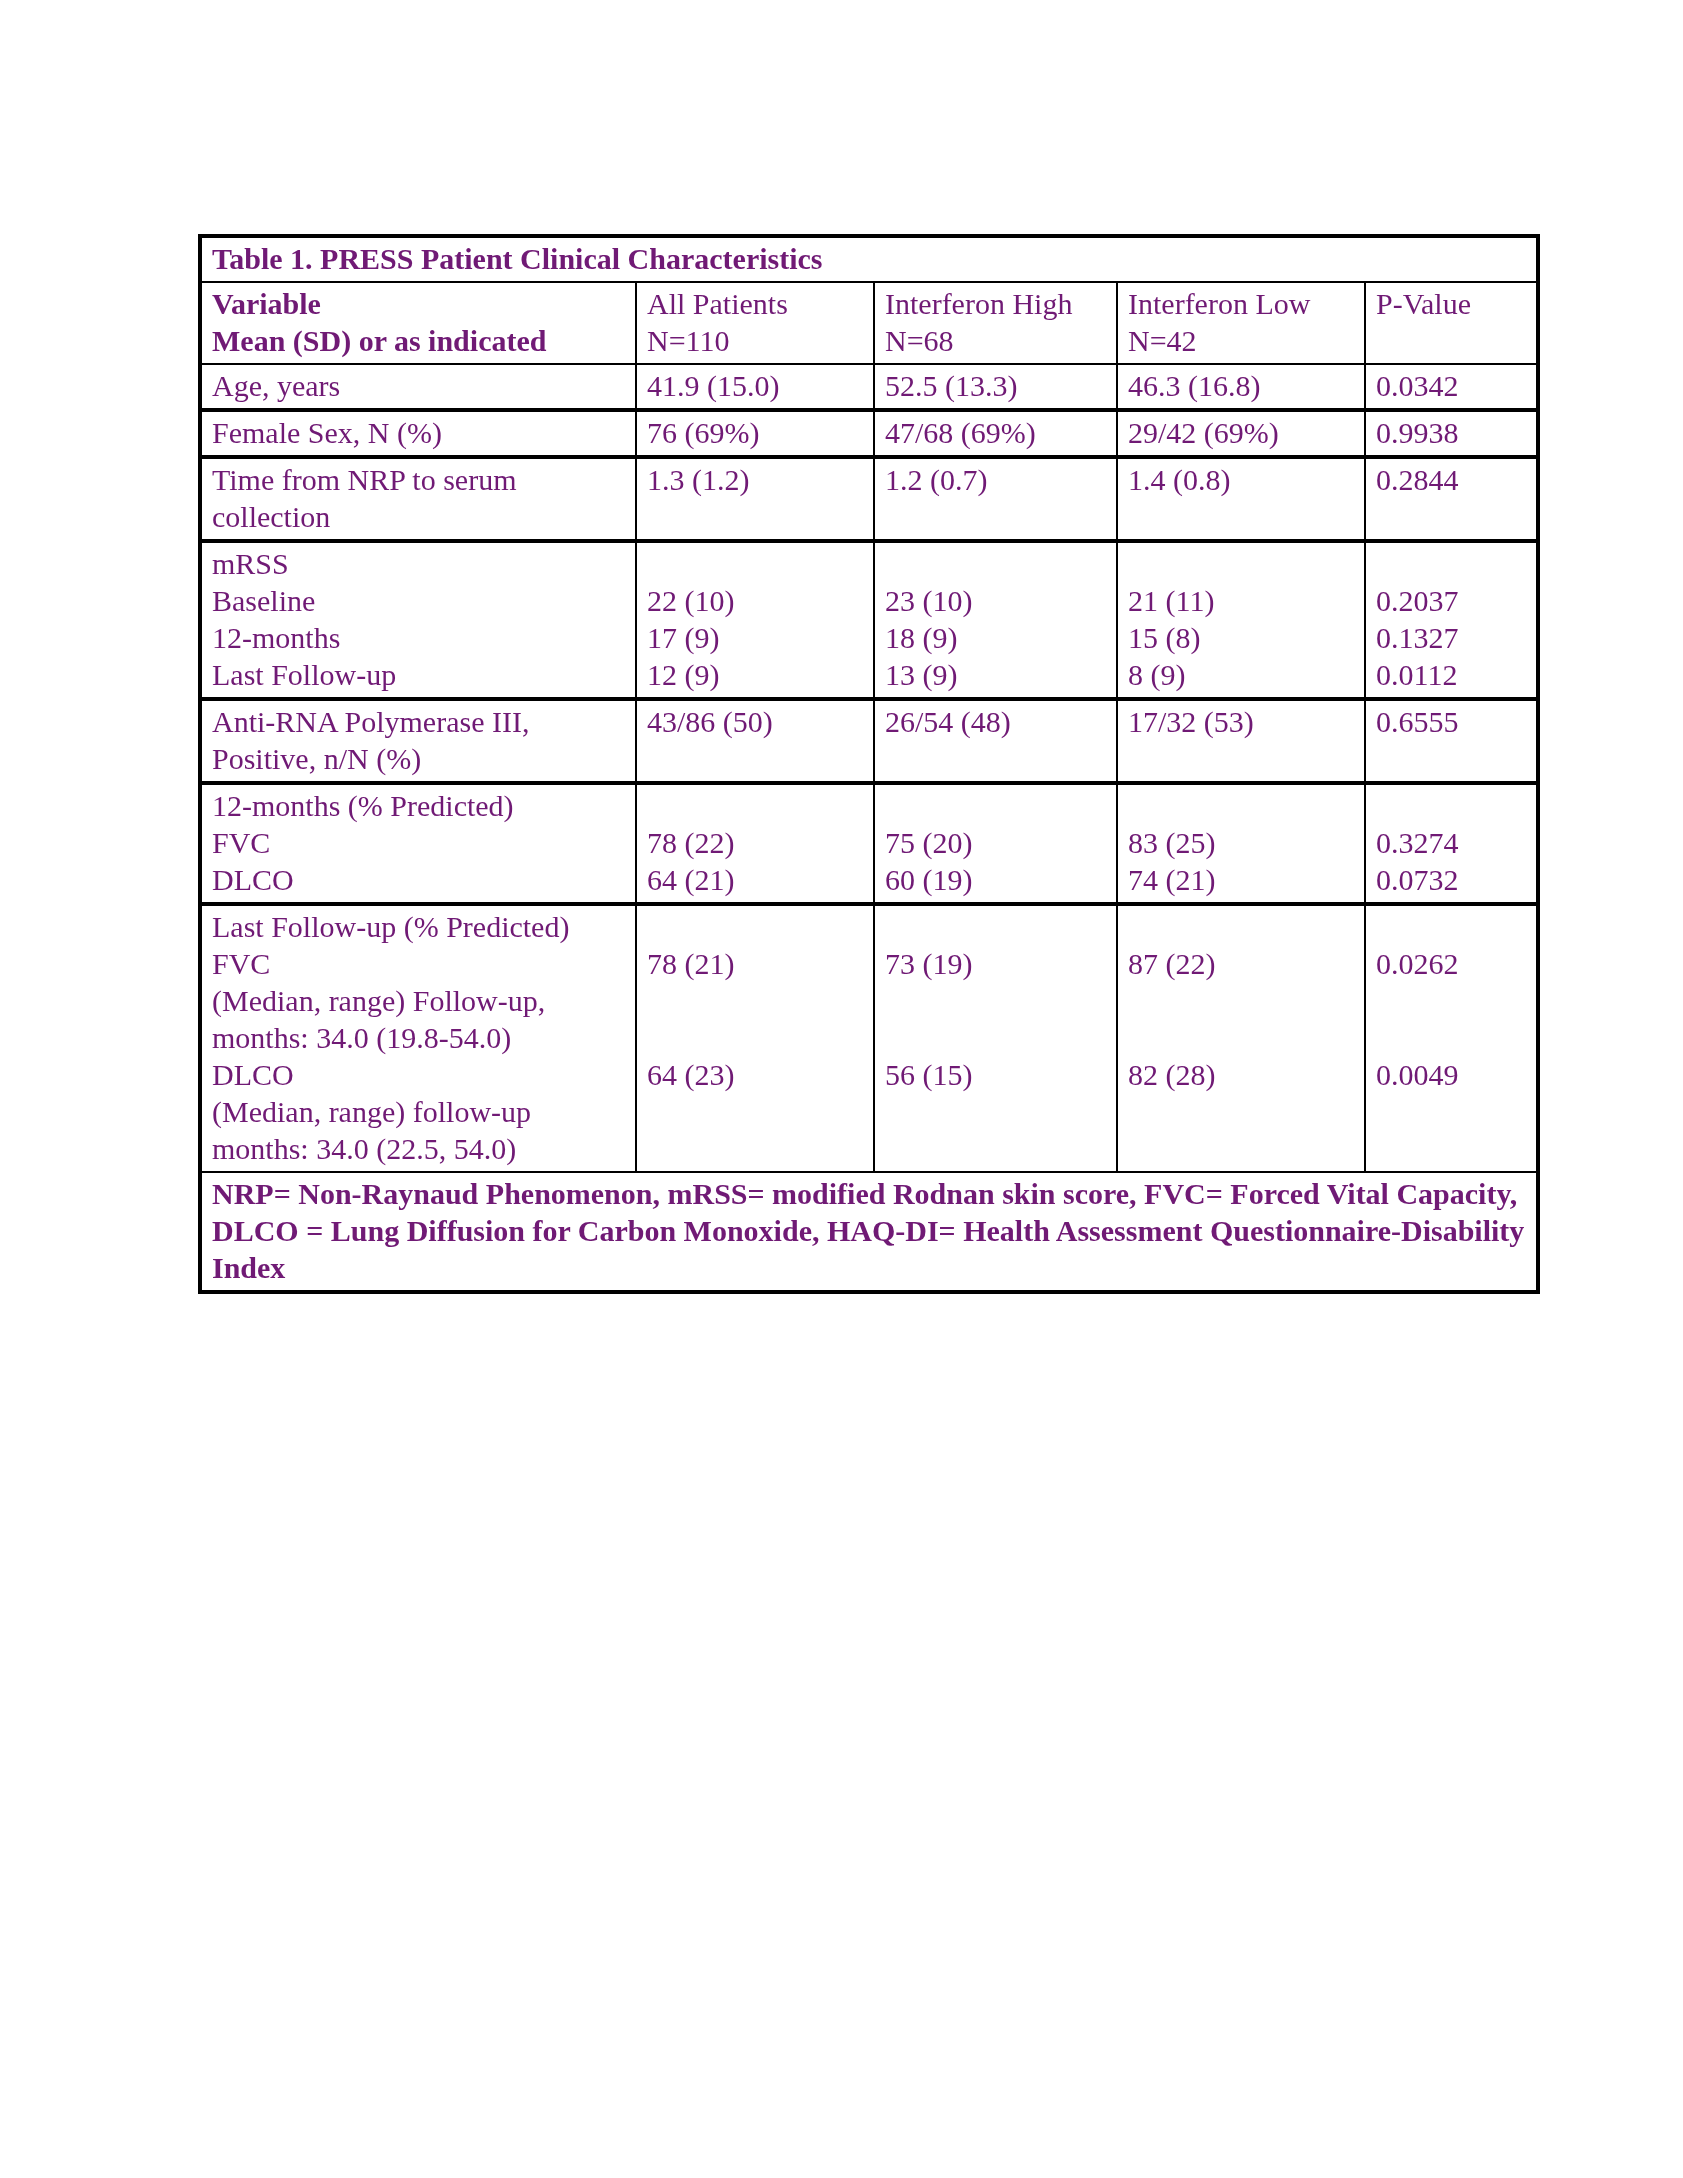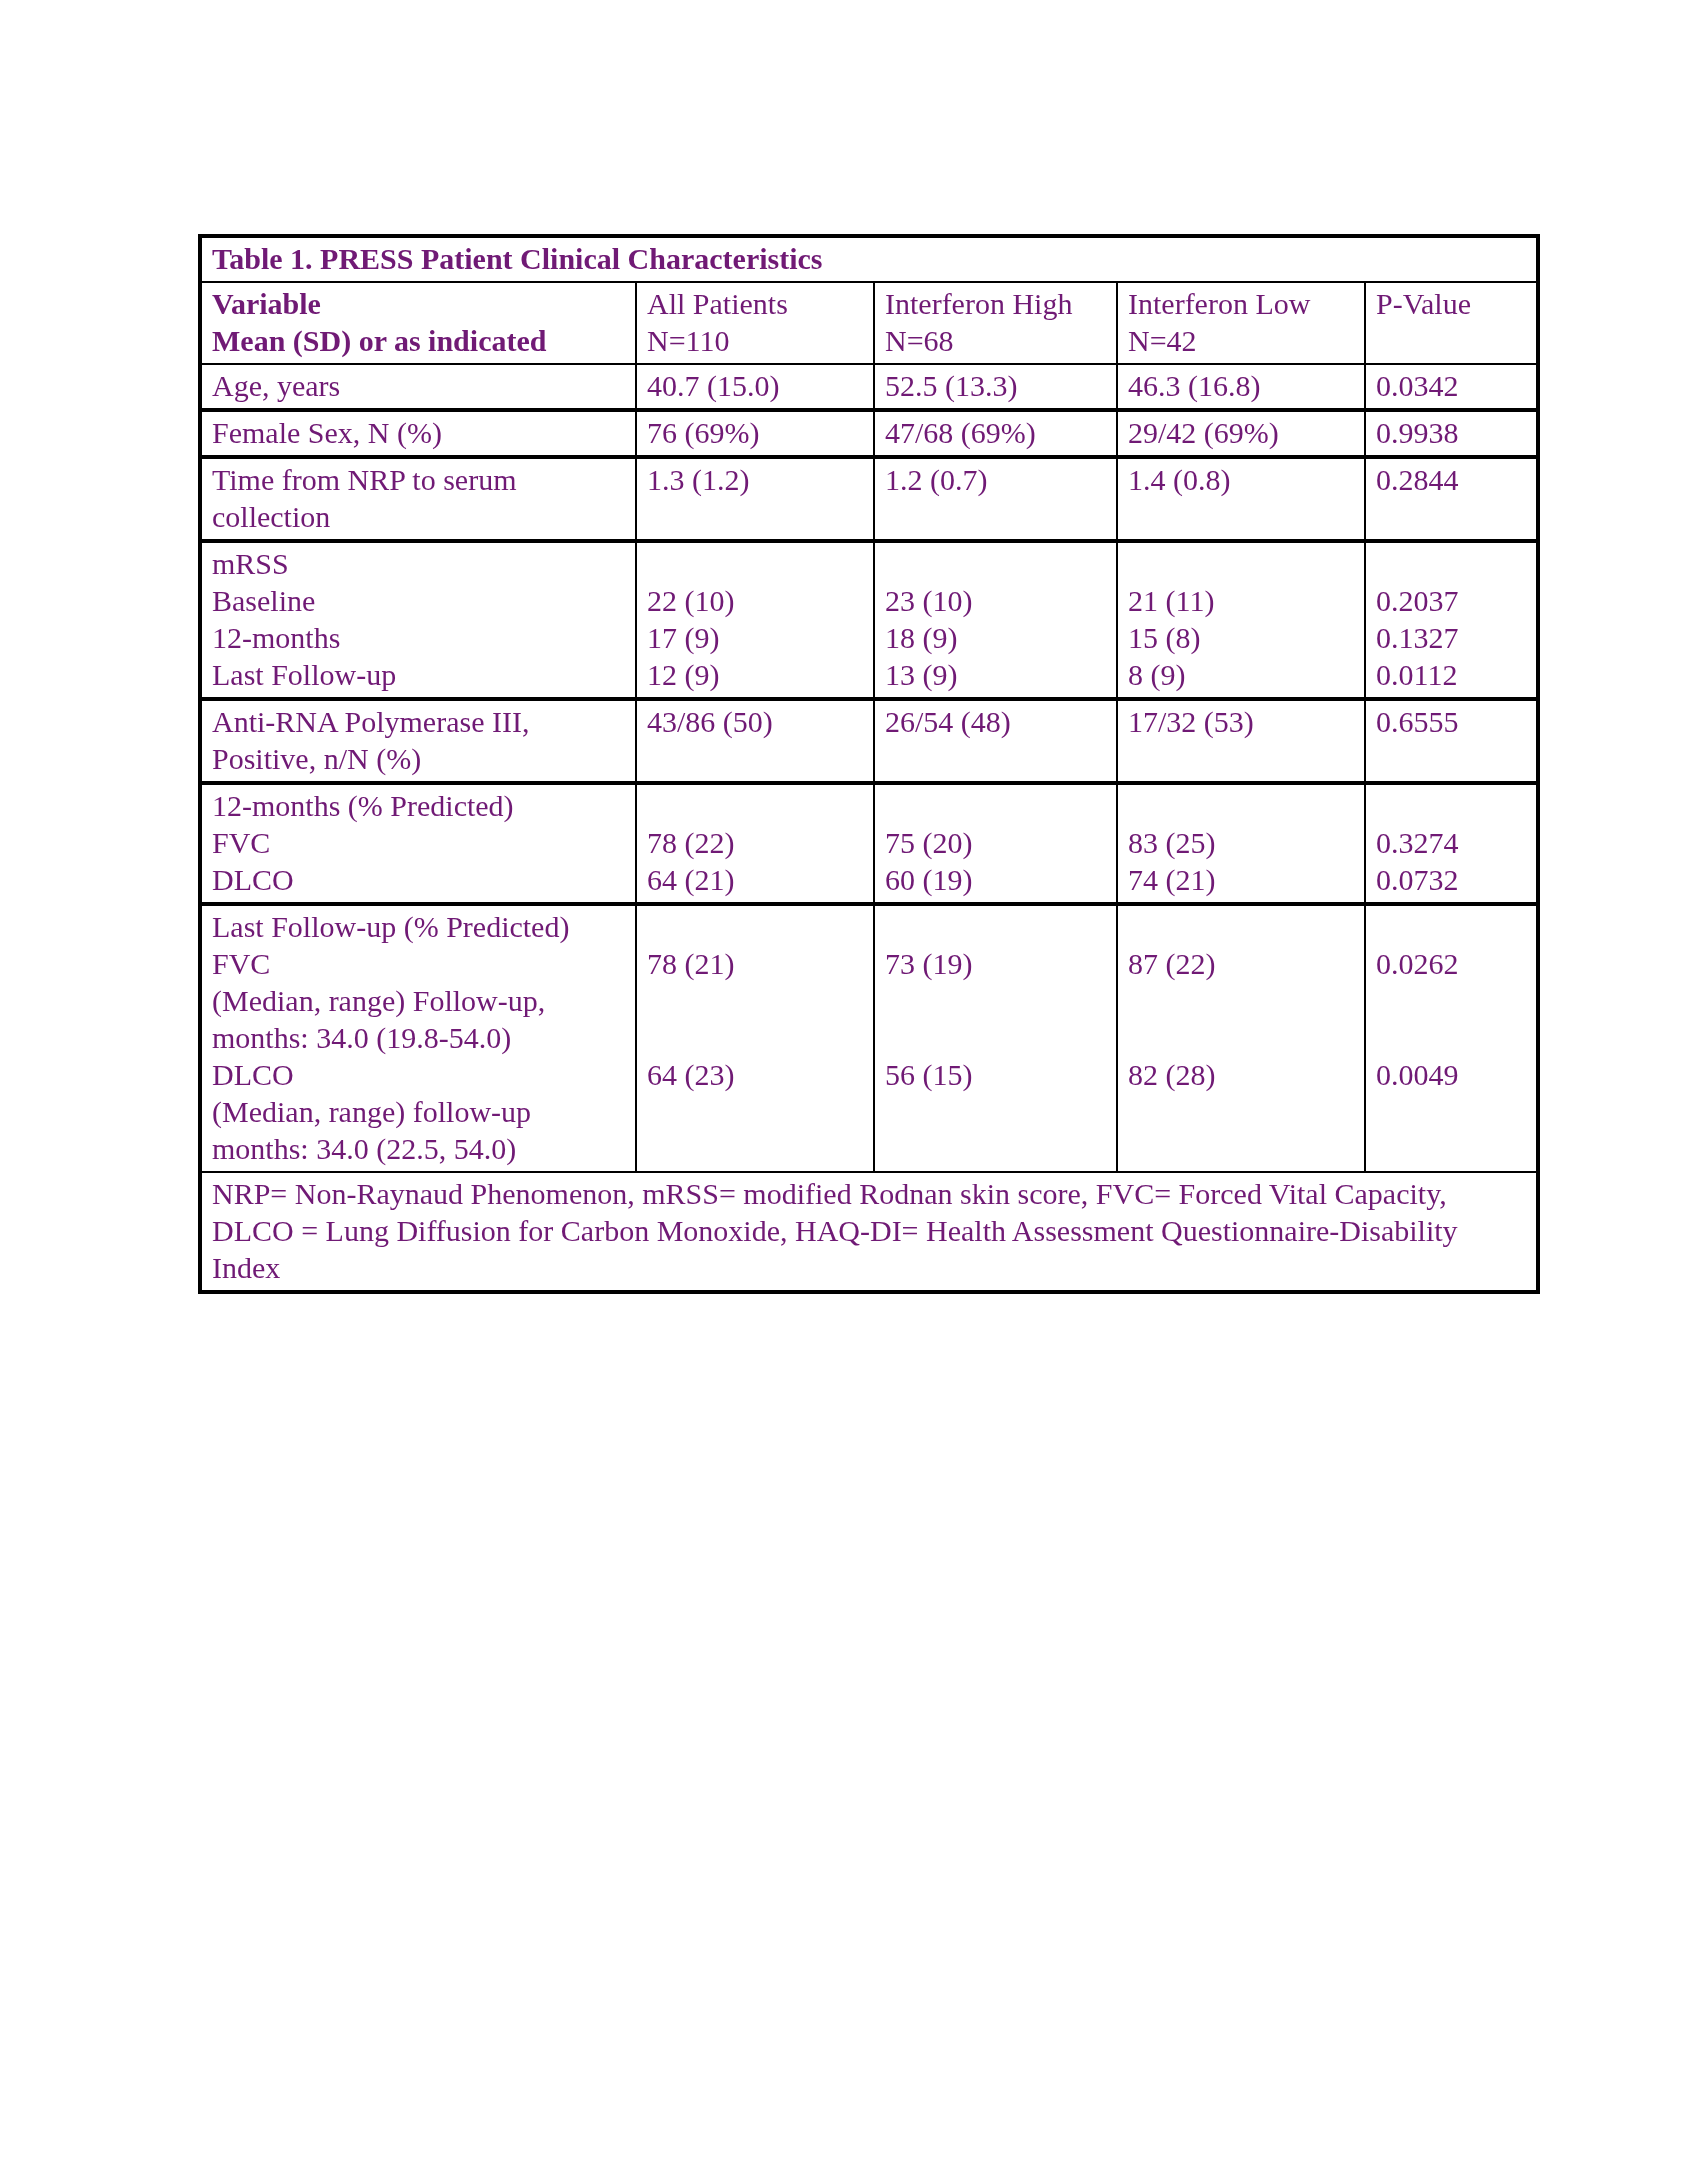--- a/index.html
+++ b/index.html
@@ -31,21 +31,21 @@
     border: 2px solid #000000;
     vertical-align: top;
     text-align: left;
     padding: 2px 8px 4px 10px;
     overflow: hidden;
   }
   .bold { font-weight: bold; }
   
   tbody.rows td { border-top-width: 4px; }
   tbody.rows tr.first-row td { border-top-width: 2px; }
-  tfoot td { border-top-width: 4px; }
+  tfoot td { border-top-width: 4px; font-weight: bold; }
   col.c0 { width: 436px; }
   col.c1 { width: 238px; }
   col.c2 { width: 243px; }
   col.c3 { width: 248px; }
   col.c4 { width: 173px; }
 </style>
 </head>
 <body>
 
 <div class="page">
@@ -79,21 +79,21 @@
           <div>N=42</div>
         </td>
         <td>
           <div>P-Value</div>
         </td>
       </tr>
     </thead>
     <tbody class="rows">
         <tr class="first-row">
           <td>Age, years</td>
-          <td>40.7 (15.0)</td>
+          <td>41.9 (15.0)</td>
           <td>52.5 (13.3)</td>
           <td>46.3 (16.8)</td>
           <td>0.0342</td>
         </tr>
         <tr>
           <td>Female Sex, N (%)</td>
           <td>76 (69%)</td>
           <td>47/68 (69%)</td>
           <td>29/42 (69%)</td>
           <td>0.9938</td>

